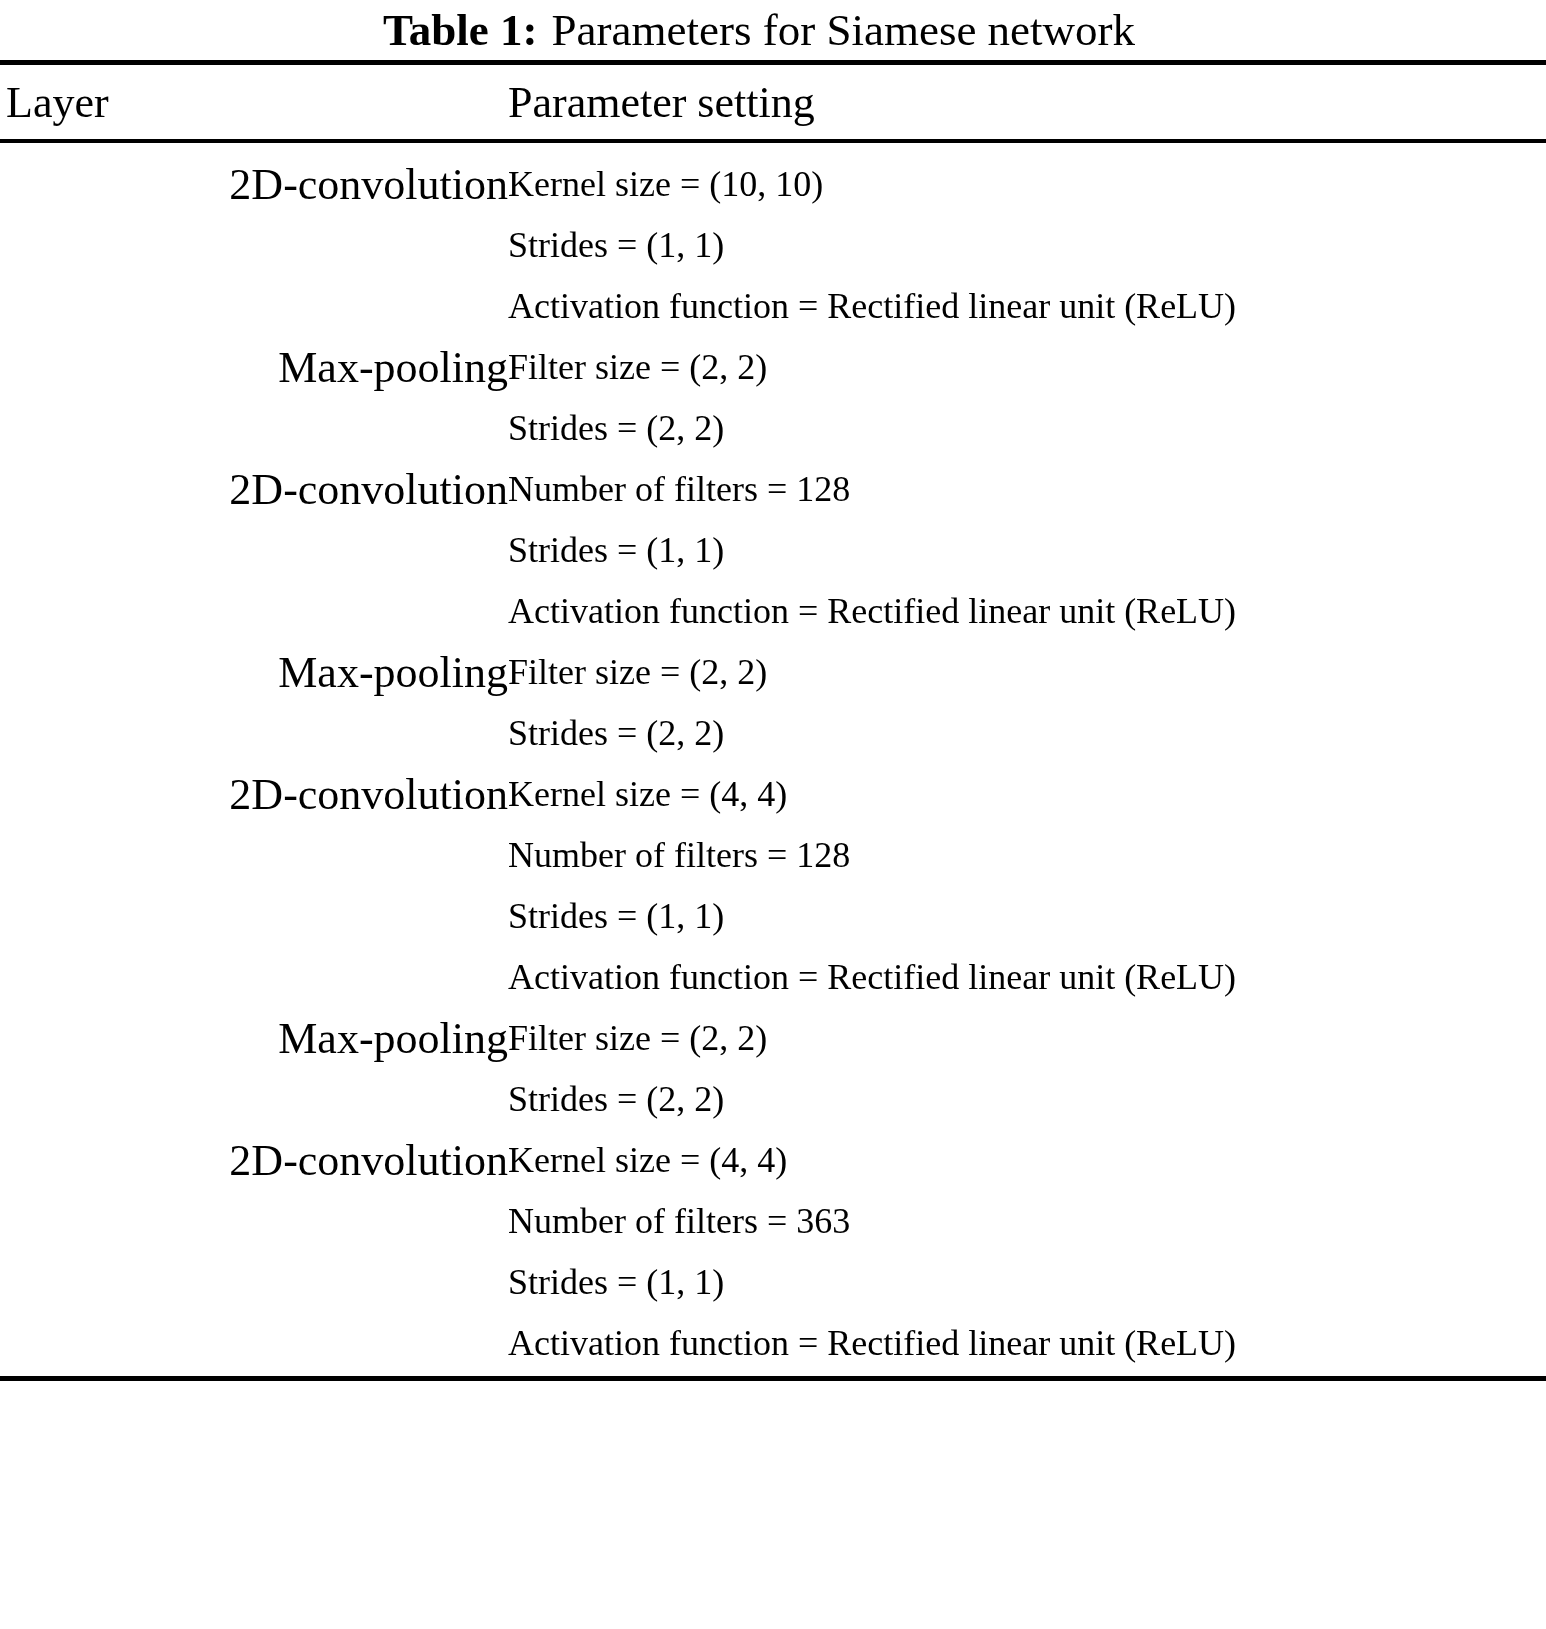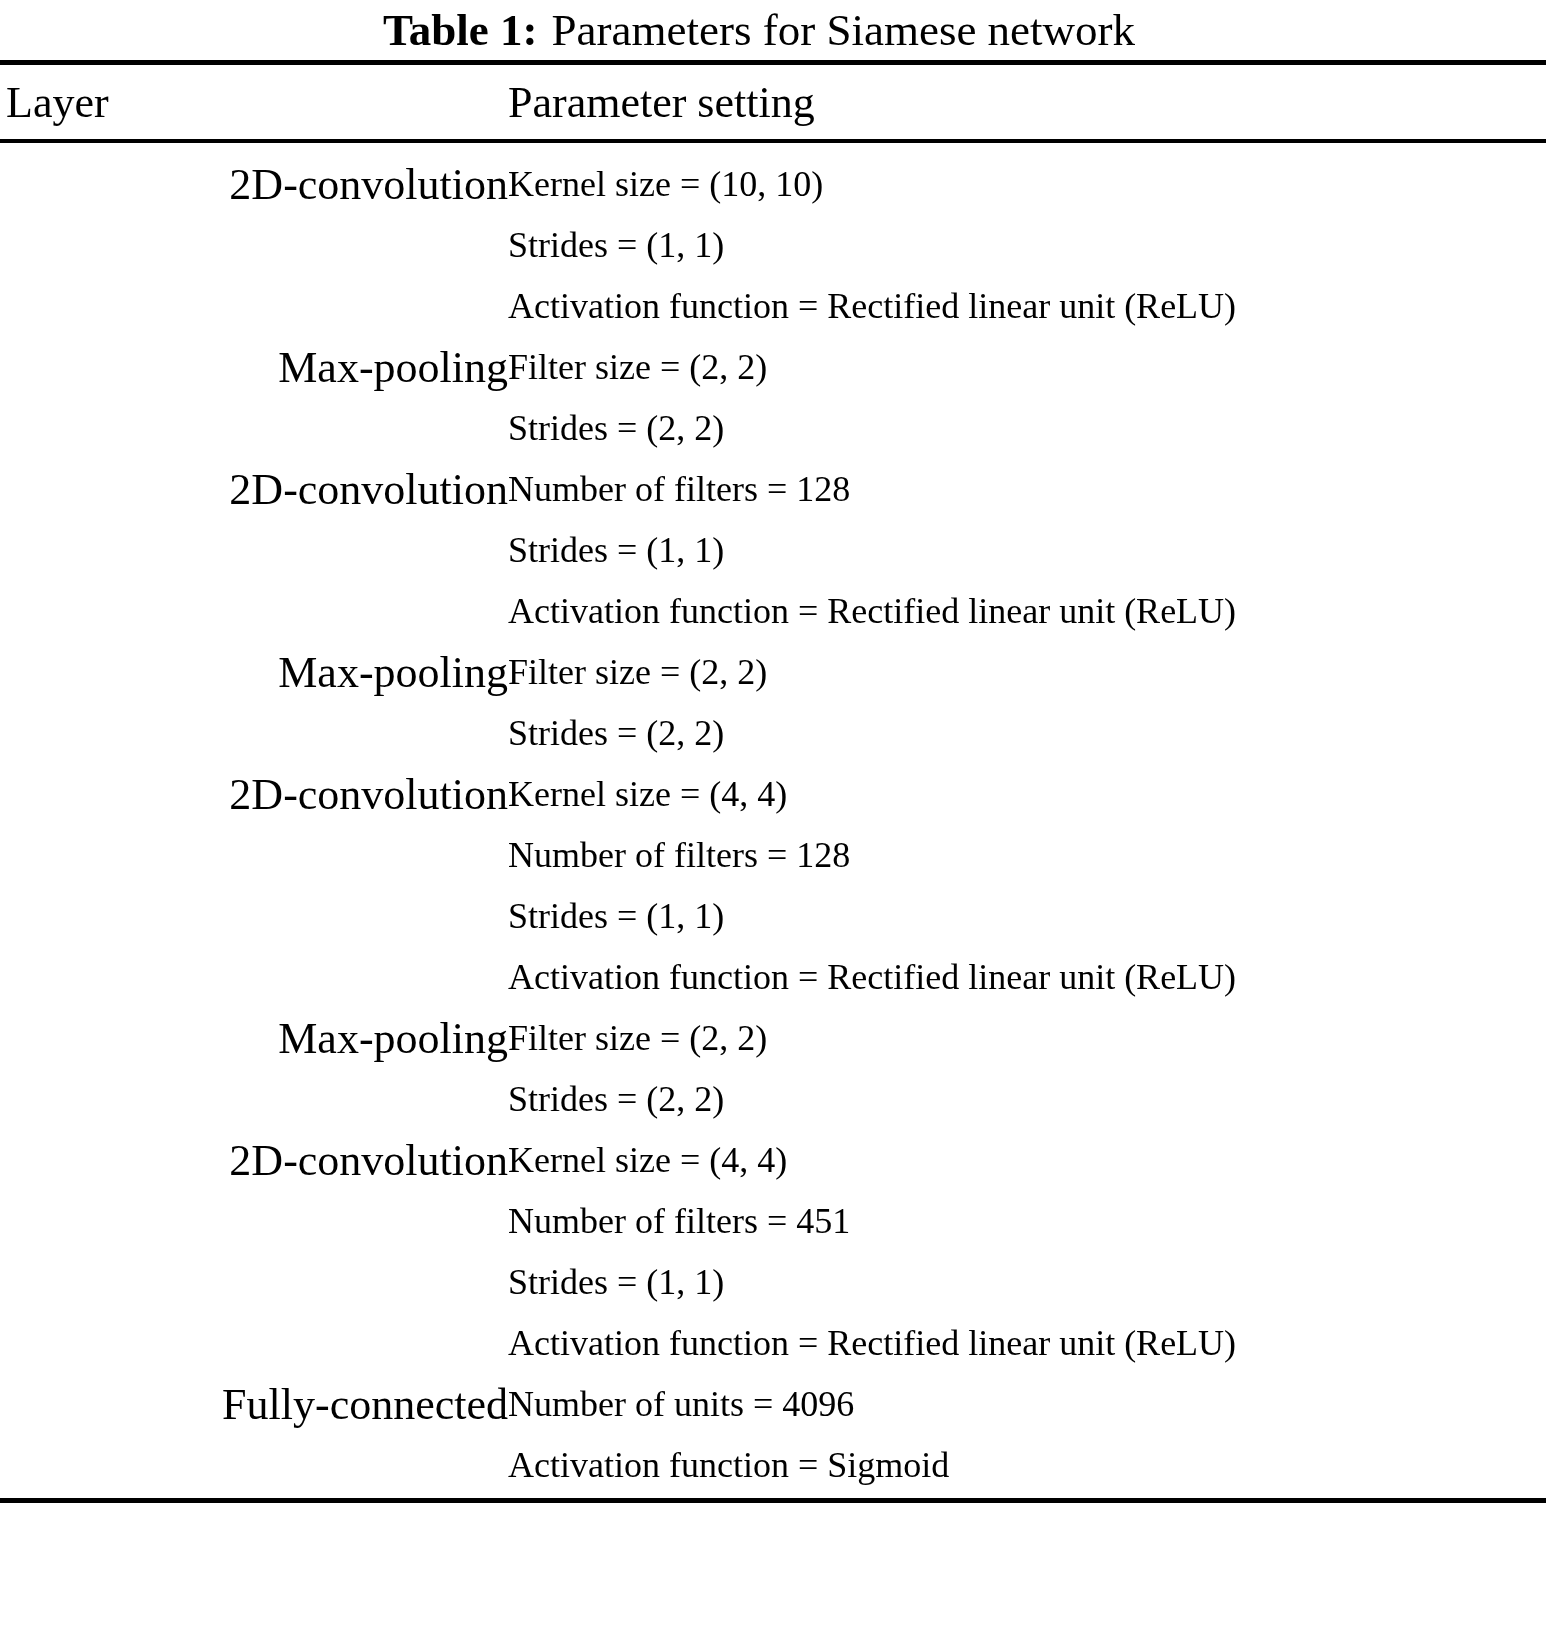--- a/index.html
+++ b/index.html
@@ -134,29 +134,22 @@
         <div class="col-param">
           <div class="param-line">Filter size = (2, 2)</div>
           <div class="param-line">Strides = (2, 2)</div>
         </div>
       </div>
 
       <div class="body-row">
         <div class="col-layer cell-layer">2D-convolution</div>
         <div class="col-param">
           <div class="param-line">Kernel size = (4, 4)</div>
-          <div class="param-line">Number of filters = 451</div>
+          <div class="param-line">Number of filters = 363</div>
           <div class="param-line">Strides = (1, 1)</div>
           <div class="param-line">Activation function = Rectified linear unit (ReLU)</div>
         </div>
       </div>
 
-      <div class="body-row">
-        <div class="col-layer cell-layer">Fully-connected</div>
-        <div class="col-param">
-          <div class="param-line">Number of units = 4096</div>
-          <div class="param-line">Activation function = Sigmoid</div>
-        </div>
-      </div>
 
     </div>
   </div>
 </div>
 
 </body></html>

